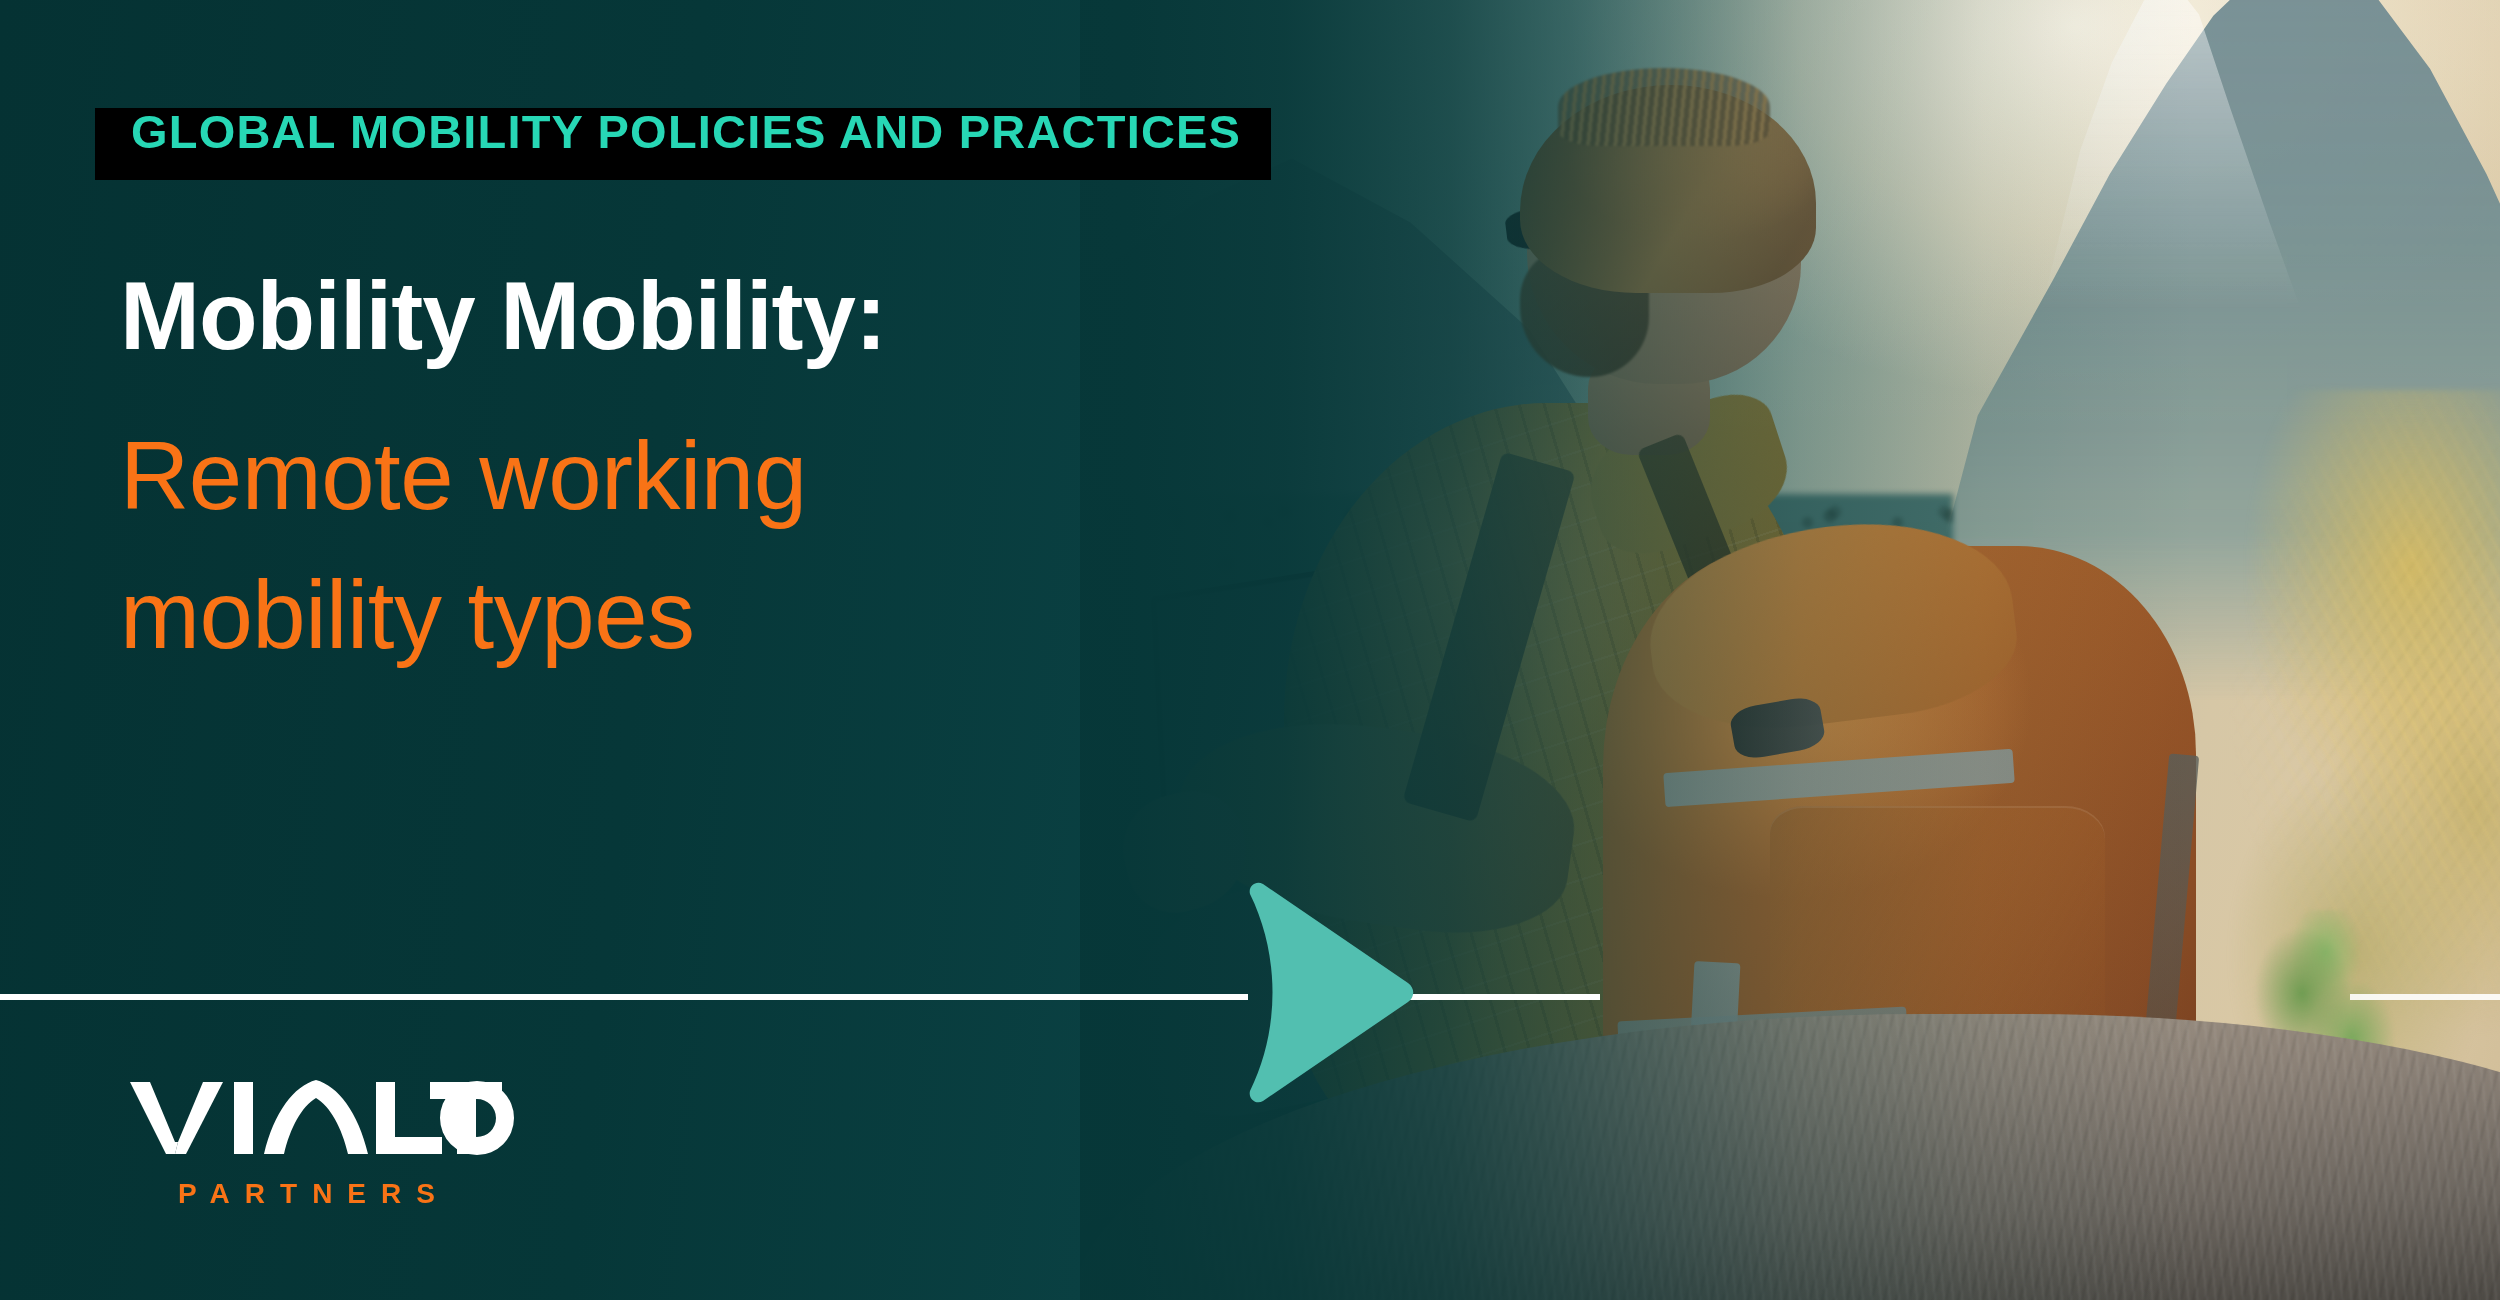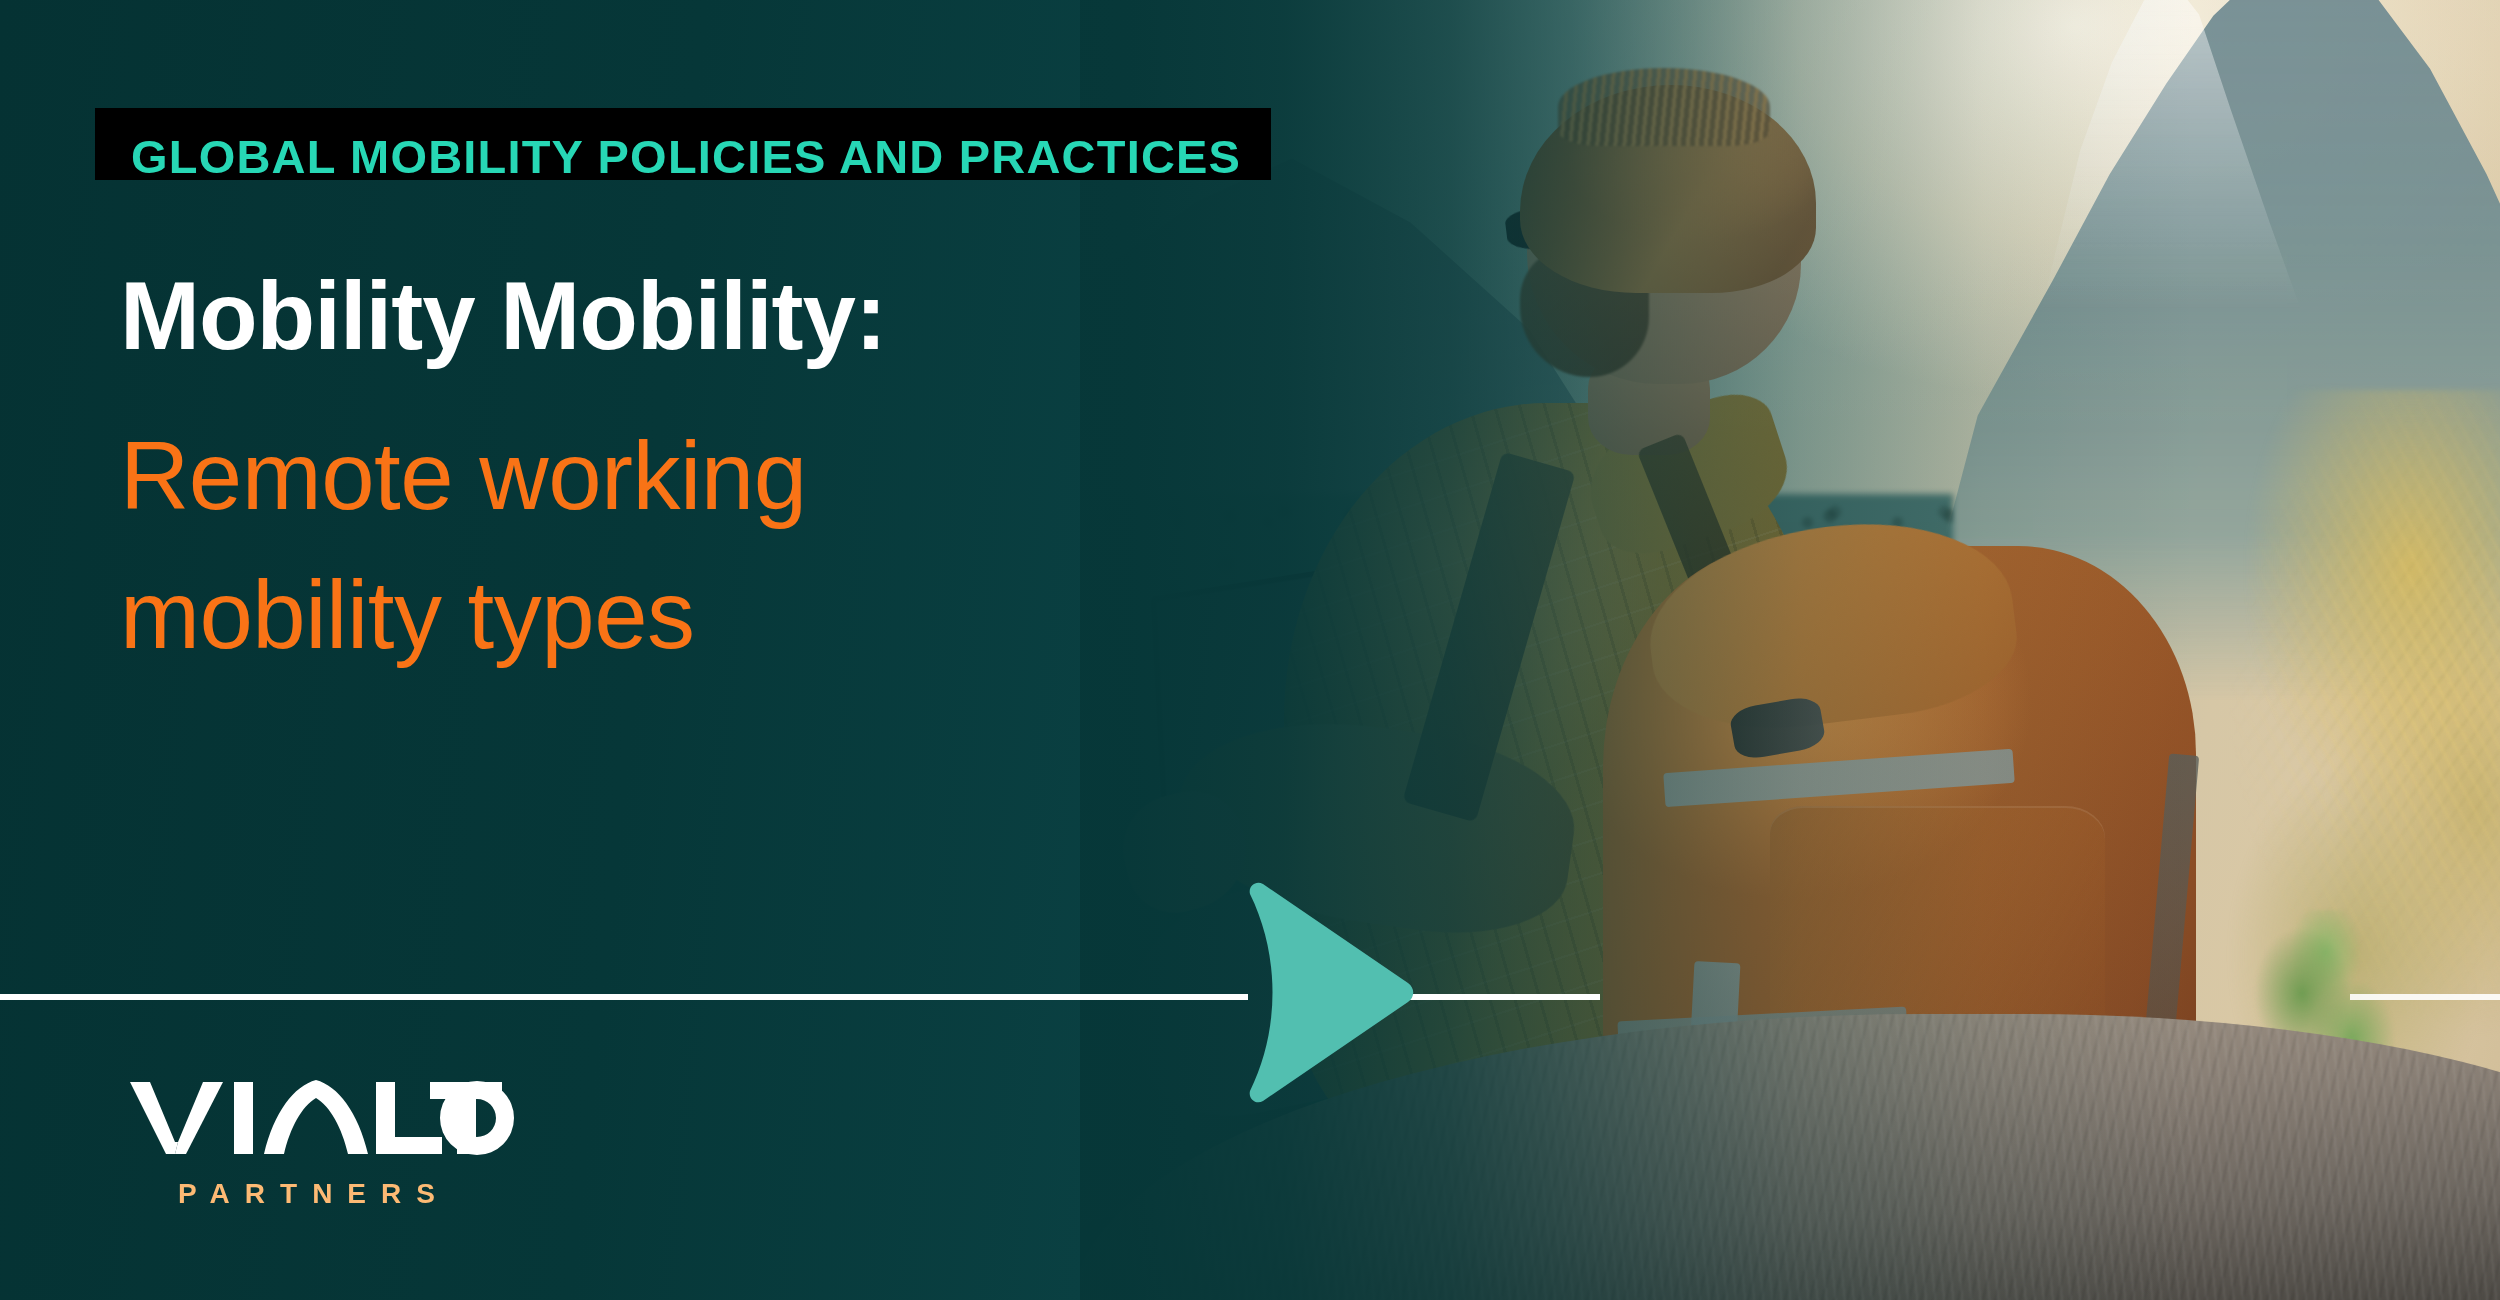--- a/index.html
+++ b/index.html
@@ -383,21 +383,21 @@
     background:linear-gradient(96deg,#053233 0%,#063738 58%,#0a4042 100%);
   }
 
   
   .eyebrow{
     position:absolute;
     left:95px; top:108px;
     height:72px;
     padding:0 30px 0 36px;
     background:#000000;
-    display:flex; align-items:flex-end;
+    display:flex; align-items:flex-start;
   }
   .eyebrow span{
     color:#27D7B5;
     font-size:47px;
     font-weight:700;
     letter-spacing:1.2px;
     line-height:1;
     white-space:nowrap;
   }
 
@@ -453,21 +453,21 @@
   
   .logo{
     position:absolute;
     left:130px; bottom:92px;
     width:400px;
   }
   .logo-word{ display:block; }
   .logo-sub{
     display:block;
     margin-top:18px;
-    color:#fdba74;
+    color:#f97316;
     font-size:28px;
     font-weight:700;
     letter-spacing:15px;
     padding-left:48px;
     line-height:1;
   }
 </style>
 </head>
 <body>
 

